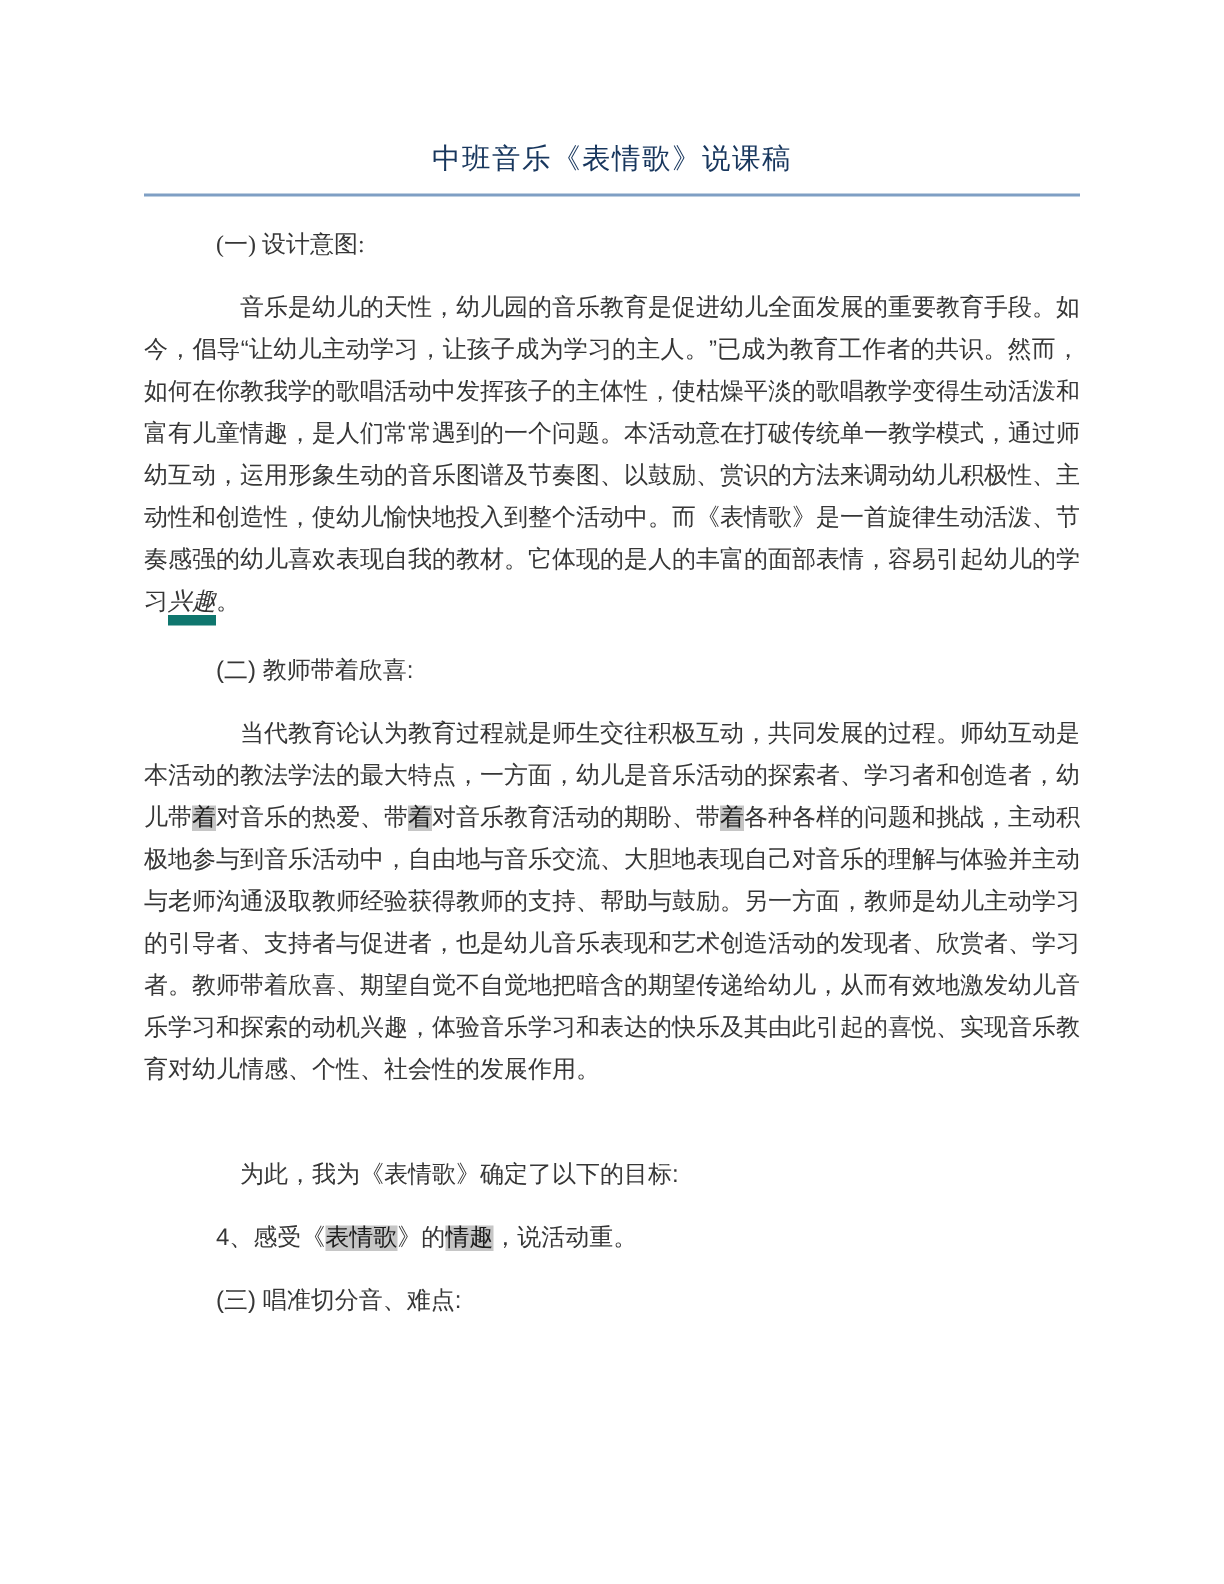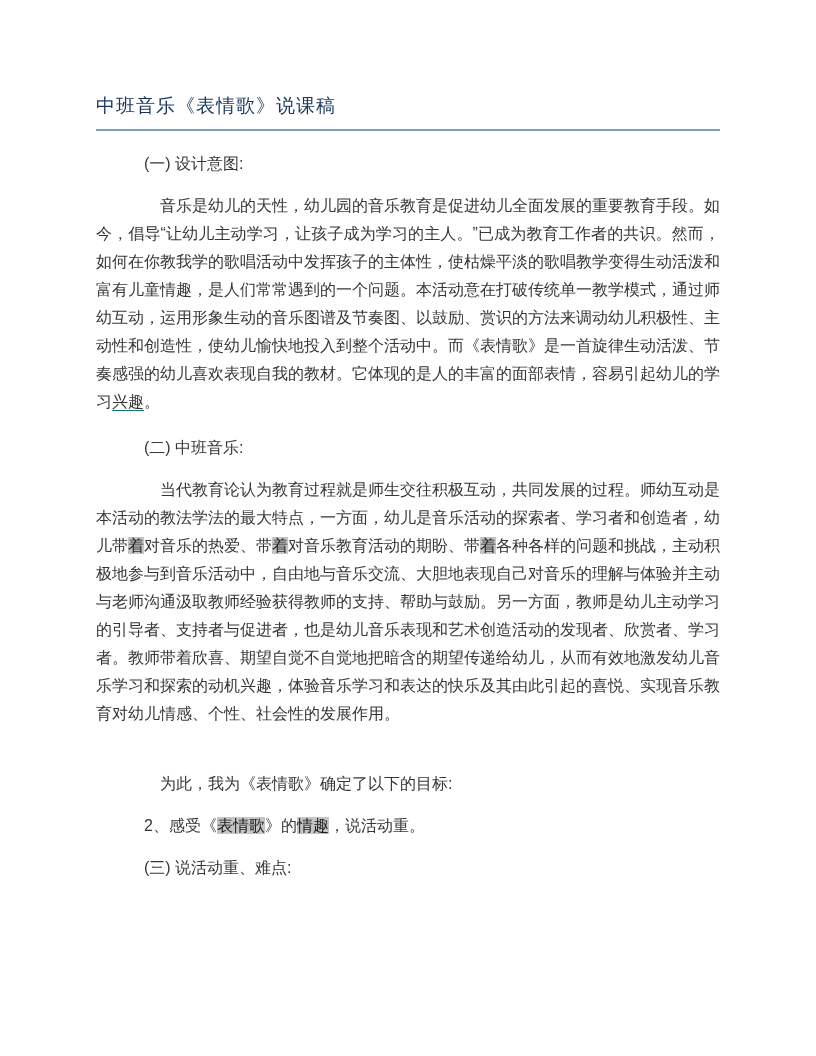--- a/index.html
+++ b/index.html
@@ -8,60 +8,59 @@
     width: 816px;
     height: 1056px;
     box-sizing: border-box;
     padding: 92px 96px 0 96px;
     background: #ffffff;
     overflow: hidden;
     font-family: "Liberation Sans", sans-serif;
     color: var(--body-text, #363636);
   }
   .doc-title {
-    text-align: left;
+    text-align: center;
     font-size: 19px;
     line-height: 30px;
     letter-spacing: 1px;
     color: var(--title-text, #17365d);
-    font-family: Liberation Mono, monospace;
   }
   .title-rule {
     height: 2px;
     background: var(--title-rule, #7f9fc4);
     margin-top: 7px;
   }
   .doc-body {
     font-size: 16px;
     line-height: 28px;
     text-align: justify;
     text-justify: inter-ideograph;
   }
   .block { margin: 14px 0 0 0; }
-  .block:nth-child(1) { margin-top: 19px; }  
+  .block:nth-child(1) { margin-top: 19px; font-family: Liberation Serif, serif; }  
   .block:nth-child(3) { margin-top: 18px; }  
   .block:nth-child(5) { margin-top: 42px; }  
   .heading { text-indent: 48px; }
   .list    { text-indent: 48px; }
   .para    { text-indent: 64px; }
   .intro   { text-indent: 64px; }
   .hl {
     background: var(--highlight-bg, #c6c6c6);
     color: #1c1c1c;
   }
-  .u { border-bottom: 1px solid #0f766e; }
+  .u { border-bottom: 7px solid #0f766e; font-style: italic; }
 </style>
 </head>
 <body>
 
 <div class="page">
   <h1 class="doc-title" style="margin:0; font-weight:normal;">中班音乐《表情歌》说课稿</h1>
   <div class="title-rule"></div>
   <div class="doc-body">
       <div class="block heading"><span>(一) 设计意图:</span></div>
       <div class="block para"><span>音乐是幼儿的天性，幼儿园的音乐教育是促进幼儿全面发展的重要教育手段。如今，倡导“让幼儿主动学习，让孩子成为学习的主人。”已成为教育工作者的共识。然而，如何在你教我学的歌唱活动中发挥孩子的主体性，使枯燥平淡的歌唱教学变得生动活泼和富有儿童情趣，是人们常常遇到的一个问题。本活动意在打破传统单一教学模式，通过师幼互动，运用形象生动的音乐图谱及节奏图、以鼓励、赏识的方法来调动幼儿积极性、主动性和创造性，使幼儿愉快地投入到整个活动中。而《表情歌》是一首旋律生动活泼、节奏感强的幼儿喜欢表现自我的教材。它体现的是人的丰富的面部表情，容易引起幼儿的学习</span><span class="u">兴趣</span><span>。</span></div>
-      <div class="block heading"><span>(二) 中班音乐:</span></div>
+      <div class="block heading"><span>(二) 教师带着欣喜:</span></div>
       <div class="block para"><span>当代教育论认为教育过程就是师生交往积极互动，共同发展的过程。师幼互动是本活动的教法学法的最大特点，一方面，幼儿是音乐活动的探索者、学习者和创造者，幼儿带</span><span class="hl">着</span><span>对音乐的热爱、带</span><span class="hl">着</span><span>对音乐教育活动的期盼、带</span><span class="hl">着</span><span>各种各样的问题和挑战，主动积极地参与到音乐活动中，自由地与音乐交流、大胆地表现自己对音乐的理解与体验并主动与老师沟通汲取教师经验获得教师的支持、帮助与鼓励。另一方面，教师是幼儿主动学习的引导者、支持者与促进者，也是幼儿音乐表现和艺术创造活动的发现者、欣赏者、学习者。教师带着欣喜、期望自觉不自觉地把暗含的期望传递给幼儿，从而有效地激发幼儿音乐学习和探索的动机兴趣，体验音乐学习和表达的快乐及其由此引起的喜悦、实现音乐教育对幼儿情感、个性、社会性的发展作用。</span></div>
       <div class="block intro"><span>为此，我为《表情歌》确定了以下的目标:</span></div>
-      <div class="block list"><span>2、感受《</span><span class="hl">表情歌</span><span>》的</span><span class="hl">情趣</span><span>，说活动重。</span></div>
-      <div class="block heading"><span>(三) 说活动重、难点:</span></div>
+      <div class="block list"><span>4、感受《</span><span class="hl">表情歌</span><span>》的</span><span class="hl">情趣</span><span>，说活动重。</span></div>
+      <div class="block heading"><span>(三) 唱准切分音、难点:</span></div>
     </div>
 </div>
 
 </body></html>

